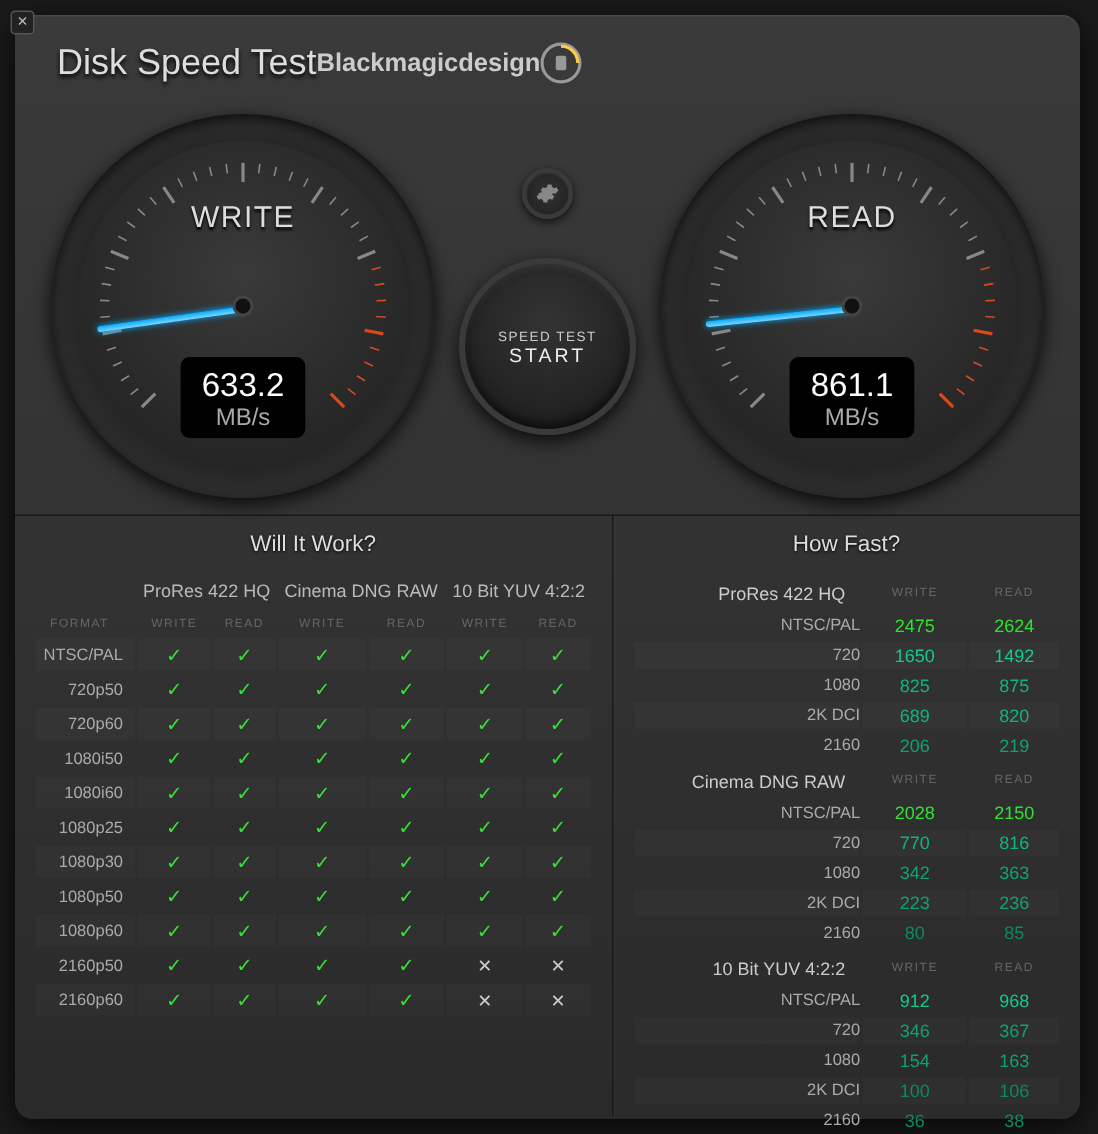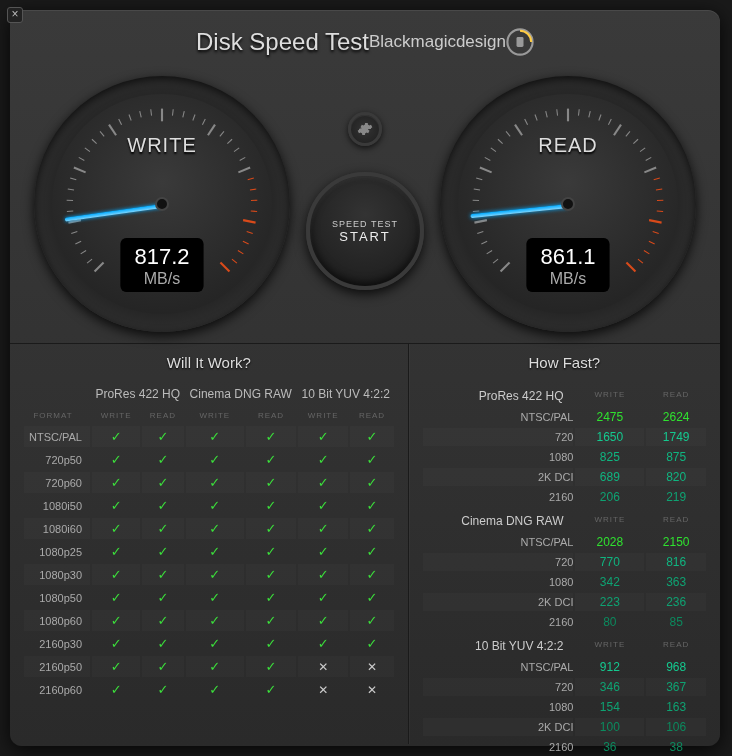--- a/index.html
+++ b/index.html
@@ -1,21 +1,21 @@
 <!DOCTYPE html>
 <html><head>
 <meta charset="utf-8">
 <style>
 * { margin: 0; padding: 0; box-sizing: border-box; }
 body { background: #1a1a1a; font-family: "Helvetica Neue", Arial, sans-serif; width: 732px; height: 756px; overflow: hidden; }
 .panel { width: 710px; height: 736px; margin: 10px; background: linear-gradient(#3a3a3a,#2a2a2a); border-radius: 12px; box-shadow: 0 4px 20px rgba(0,0,0,.8), inset 0 1px 0 rgba(255,255,255,.08); position: relative; }
 .close { position: absolute; top: -3px; left: -3px; width: 16px; height: 16px; background: #222; border:1px solid #555; border-radius:3px; color:#bbb; font-size:12px; line-height:13px; text-align:center; cursor:pointer; }
-.header { display:flex; justify-content:center; align-items:center; padding: 18px 28px 8px; }
+.header { display:flex; justify-content:flex-start; align-items:center; padding: 18px 28px 8px; }
 .title { color:#ddd; font-size:24px; font-weight:300; text-shadow:0 2px 3px #000; }
-.brand { color:#ccc; font-size:17px; font-weight:400; display:flex; align-items:center; }
+.brand { color:#ccc; font-size:17px; font-weight:700; display:flex; align-items:center; }
 .brand-logo { width:28px; height:28px; }
 .gauges { height: 280px; position:relative; border-bottom:1px solid #1a1a1a; }
 .gauge { position:absolute; width:256px; height:256px; top:12px; }
 .gauge.write { left:24px; }
 .gauge.read { right:24px; }
 .ring { position:absolute; inset:0; border-radius:50%; background: radial-gradient(circle, #2b2b2b 0%, #383838 38%, #2b2b2b 41%, #1f1f1f 45%, #3c3c3c 50%, #222 55%, #444 100%); box-shadow: inset 0 3px 8px rgba(0,0,0,.7), 0 4px 12px rgba(0,0,0,.8); }
 .face { position:absolute; inset:18px; border-radius:50%; background: radial-gradient(circle at 50% 40%, #3a3a3a, #1e1e1e); }
 .gauge-title { position:absolute; top:58px; width:100%; text-align:center; color:#ddd; font-size:20px; font-weight:300; letter-spacing:1px; text-shadow:0 2px 2px #000; }
 .needle { position:absolute; left:50%; top:50%; width:98px; height:4px; background: linear-gradient(#7ed6ff,#00aaff); transform-origin: 0 50%; transform: rotate(172deg); box-shadow:0 0 4px #00aaff; border-radius:2px; }
 .hub { position:absolute; left:50%; top:50%; width:14px; height:14px; margin:-7px 0 0 -7px; background:#111; border-radius:50%; border:2px solid #444; }
@@ -113,21 +113,21 @@
           <line x1="179.8887473687929" y1="125.95742752749555" x2="185.59508646656383" y2="127.81152949374524" stroke="#d94a1a" stroke-width="1"></line>
           <line x1="176.28402660130683" y1="135.1674179531439" x2="181.73288564425735" y2="137.6793763783685" stroke="#d94a1a" stroke-width="1"></line>
           <line x1="171.62177380574377" y1="143.88987943613967" x2="176.73761479186834" y2="147.02487082443534" stroke="#d94a1a" stroke-width="1"></line>
           <line x1="165.96662219398263" y1="152.00389174202598" x2="170.6785237792671" y2="155.71845543788498" stroke="#d94a1a" stroke-width="1"></line>
           <line x1="155.15432893255075" y1="155.15432893255064" x2="163.63961030678934" y2="163.6396103067892" stroke="#d94a1a" stroke-width="2"></line>
         </svg>
       <div class="gauge-title">WRITE</div>
       <div class="needle" style="transform: rotate(172deg);"></div>
       <div class="hub"></div>
       <div class="readout">
-        <div class="val">817.2</div>
+        <div class="val">633.2</div>
         <div class="unit">MB/s</div>
       </div>
     </div>
 
     <div class="gear">
       <svg width="16" height="16" viewBox="0 0 24 24">
           <path fill="#888" d="M12 8a4 4 0 1 0 0 8 4 4 0 0 0 0-8zm9 4a7 7 0 0 0-.1-1.2l2.1-1.6-2-3.4-2.5 1a7 7 0 0 0-2-1.2l-.4-2.6h-4l-.4 2.6a7 7 0 0 0-2 1.2l-2.5-1-2 3.4 2.1 1.6A7 7 0 0 0 3 12c0 .4 0 .8.1 1.2L1 14.8l2 3.4 2.5-1a7 7 0 0 0 2 1.2l.4 2.6h4l.4-2.6a7 7 0 0 0 2-1.2l2.5 1 2-3.4-2.1-1.6c.1-.4.1-.8.1-1.2z"></path>
         </svg>
     </div>
 
@@ -287,29 +287,20 @@
             <tr>
               <td class="fmt">1080p60</td>
               <td><span class="chk">✓</span></td>
               <td><span class="chk">✓</span></td>
               <td><span class="chk">✓</span></td>
               <td><span class="chk">✓</span></td>
               <td><span class="chk">✓</span></td>
               <td><span class="chk">✓</span></td>
             </tr>
             <tr>
-              <td class="fmt">2160p30</td>
-              <td><span class="chk">✓</span></td>
-              <td><span class="chk">✓</span></td>
-              <td><span class="chk">✓</span></td>
-              <td><span class="chk">✓</span></td>
-              <td><span class="chk">✓</span></td>
-              <td><span class="chk">✓</span></td>
-            </tr>
-            <tr>
               <td class="fmt">2160p50</td>
               <td><span class="chk">✓</span></td>
               <td><span class="chk">✓</span></td>
               <td><span class="chk">✓</span></td>
               <td><span class="chk">✓</span></td>
               <td><span class="x">✕</span></td>
               <td><span class="x">✕</span></td>
             </tr>
             <tr>
               <td class="fmt">2160p60</td>
@@ -333,21 +324,21 @@
               <td class="hdr">READ</td>
             </tr>
             <tr class="row">
               <td class="lbl">NTSC/PAL</td>
               <td class="num g0">2475</td>
               <td class="num g0">2624</td>
             </tr>
             <tr class="row">
               <td class="lbl">720</td>
               <td class="num g1">1650</td>
-              <td class="num g1">1749</td>
+              <td class="num g1">1492</td>
             </tr>
             <tr class="row">
               <td class="lbl">1080</td>
               <td class="num g2">825</td>
               <td class="num g2">875</td>
             </tr>
             <tr class="row">
               <td class="lbl">2K DCI</td>
               <td class="num g2">689</td>
               <td class="num g2">820</td>

